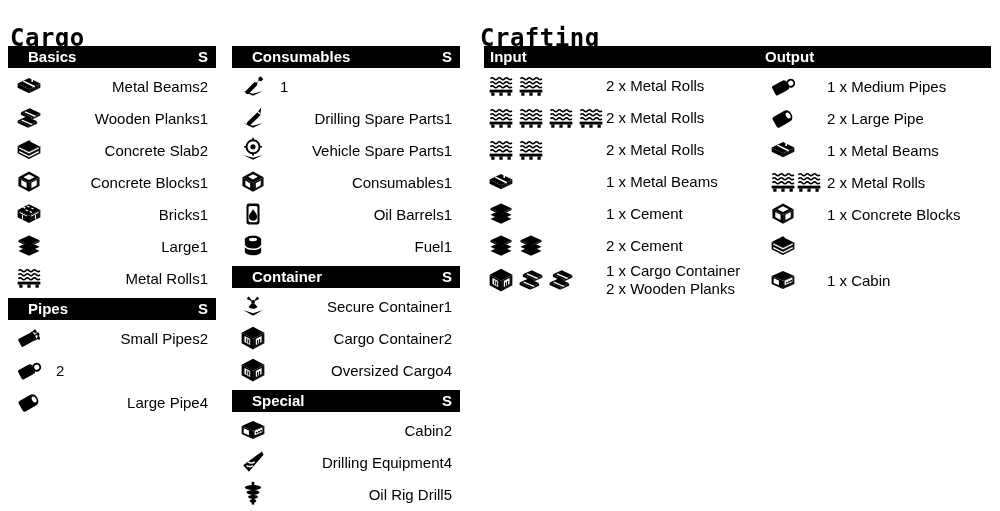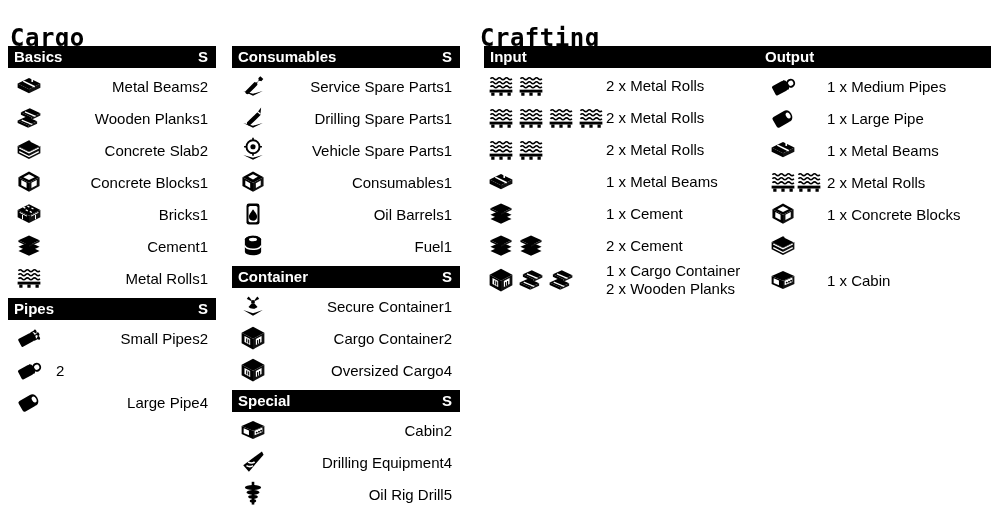--- a/index.html
+++ b/index.html
@@ -45,21 +45,21 @@
     font-size: 15px;
     font-weight: bold;
     height: 22px;
     line-height: 22px;
     display: flex;
     align-items: center;
     padding: 0 8px 0 6px;
     box-sizing: border-box;
     margin-bottom: 2px;
   }
-  .sec-head .sec-name { flex: 1 1 auto; }
+  .sec-head .sec-name { flex: 1 1 auto; margin-left: 14px; }
   .sec-head .sec-s { flex: 0 0 auto; text-align: right; }
 
   
   .item-row {
     display: flex;
     align-items: center;
     height: 32px;
     font-size: 15px;
     padding: 0 8px 0 4px;
     box-sizing: border-box;
@@ -389,21 +389,21 @@
             </span>
             <span class="item-label">Bricks</span>
             <span class="item-qty">1</span>
           </div>
           <div class="item-row">
             <span class="item-icon">
               <svg class="mini-icon" width="26" height="26" viewBox="0 0 32 32">
                 <use href="#i-cement-icon"></use>
               </svg>
             </span>
-            <span class="item-label">Cement</span>
+            <span class="item-label">Large</span>
             <span class="item-qty">1</span>
           </div>
           <div class="item-row">
             <span class="item-icon">
               <svg class="mini-icon" width="26" height="26" viewBox="0 0 32 32">
                 <use href="#i-metal-rolls-icon"></use>
               </svg>
             </span>
             <span class="item-label">Metal Rolls</span>
             <span class="item-qty">1</span>
@@ -447,21 +447,20 @@
           <div class="sec-head">
             <span class="sec-name">Consumables</span>
             <span class="sec-s">S</span>
           </div>
           <div class="item-row">
             <span class="item-icon">
               <svg class="mini-icon" width="26" height="26" viewBox="0 0 32 32">
                 <use href="#i-service-spare-parts-icon"></use>
               </svg>
             </span>
-            <span class="item-label">Service Spare Parts</span>
             <span class="item-qty">1</span>
           </div>
           <div class="item-row">
             <span class="item-icon">
               <svg class="mini-icon" width="26" height="26" viewBox="0 0 32 32">
                 <use href="#i-drilling-spare-parts-icon"></use>
               </svg>
             </span>
             <span class="item-label">Drilling Spare Parts</span>
             <span class="item-qty">1</span>
@@ -612,21 +611,21 @@
             <svg class="mini-icon" width="26" height="26" viewBox="0 0 32 32">
               <use href="#i-metal-rolls-icon"></use>
             </svg>
           </span>
           <span class="craft-in-text">2 x Metal Rolls</span>
           <span class="craft-out-icon">
             <svg class="mini-icon" width="26" height="26" viewBox="0 0 32 32">
               <use href="#i-large-pipe-icon"></use>
             </svg>
           </span>
-          <span class="craft-out-text">1 x Large Pipe</span>
+          <span class="craft-out-text">2 x Large Pipe</span>
         </div>
         <div class="craft-row">
           <span class="craft-in-icons">
             <svg class="mini-icon" width="26" height="26" viewBox="0 0 32 32">
               <use href="#i-metal-rolls-icon"></use>
             </svg>
             <svg class="mini-icon" width="26" height="26" viewBox="0 0 32 32">
               <use href="#i-metal-rolls-icon"></use>
             </svg>
           </span>

